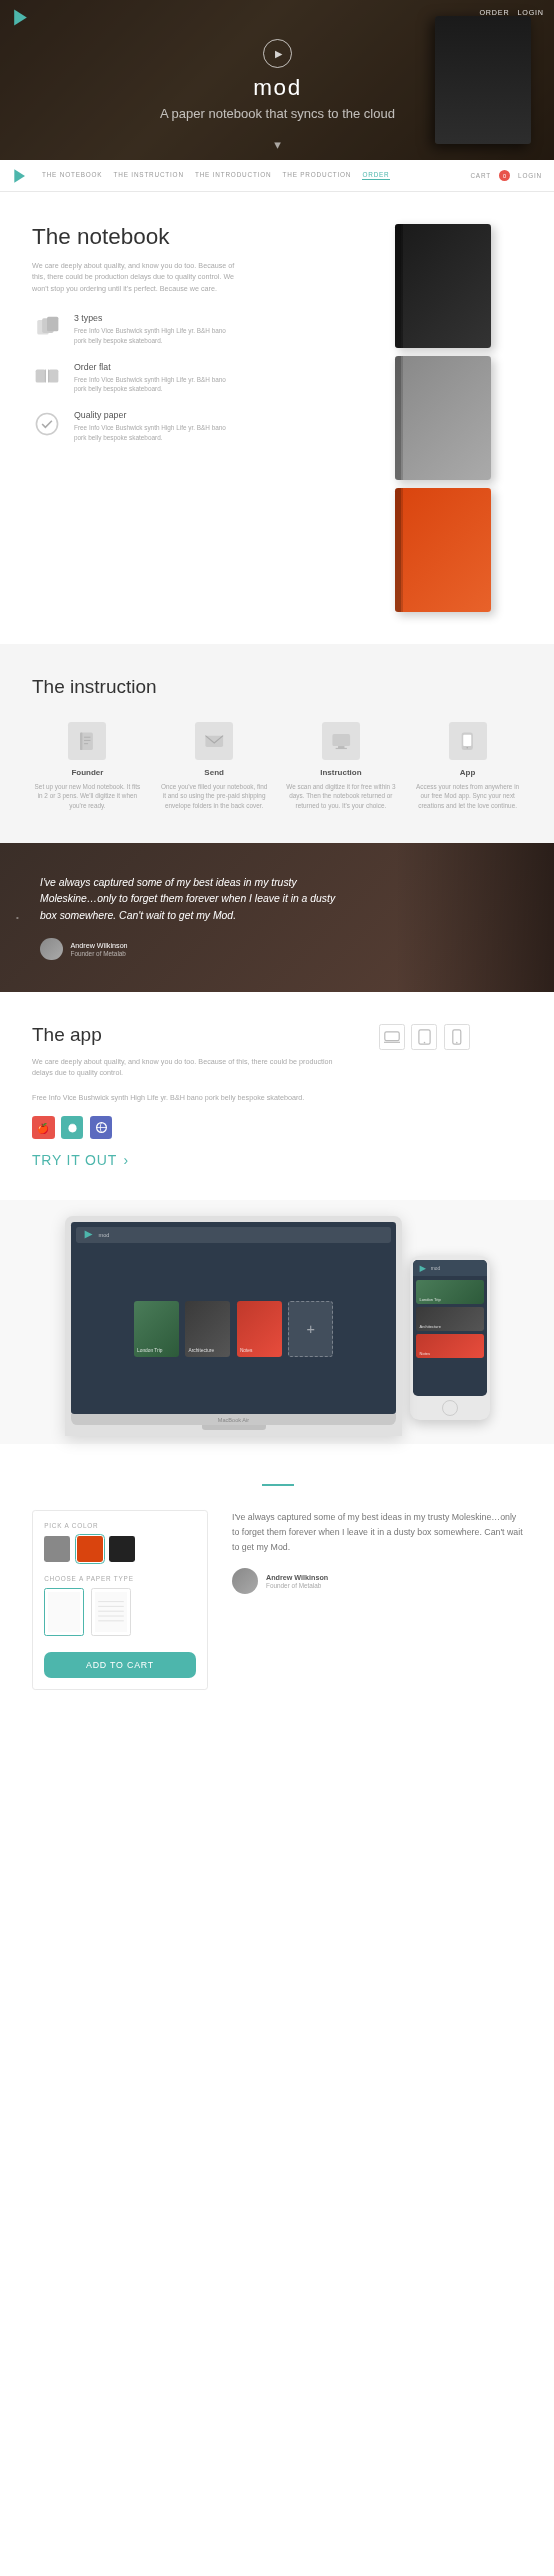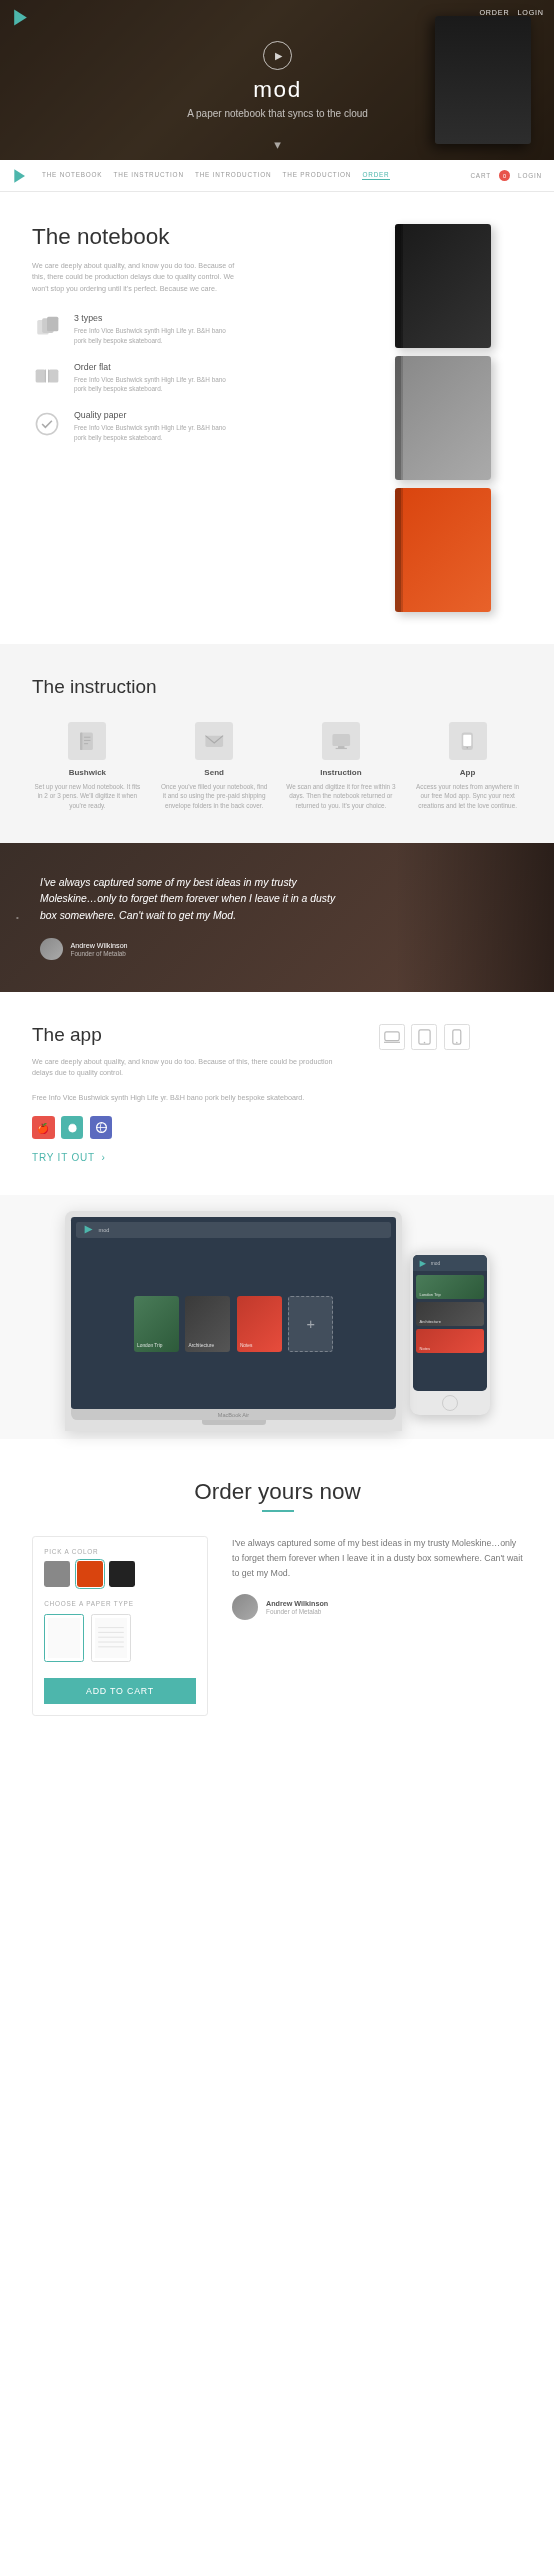--- a/index.html
+++ b/index.html
@@ -35,21 +35,21 @@
       margin-bottom: 6.4px;
       cursor: pointer;
     }
     .hero-play::after {
       content: '▶';
       font-size: 9.6px;
       margin-left: 2.4px;
       color: rgba(255,255,255,0.8);
     }
     .hero-title { font-size: 22.5px; font-weight: 300; letter-spacing: 1.6px; }
-    .hero-sub { font-size: 10px; color: rgba(255,255,255,0.7); margin-top: 5px; }
+    .hero-sub { font-size: 13px; color: rgba(255,255,255,0.7); margin-top: 5px; }
     .hero-logo-top {
       position: absolute; top: 8px; left: 11.2px; z-index: 3;
       width: 19px; height: 19px;
     }
     .hero-logo-top svg { width: 19px; height: 19px; }
     .hero-nav-top {
       position: absolute; top: 8px; right: 11.2px; z-index: 3;
       display: flex; gap: 8px;
     }
     .hero-nav-top a {
@@ -206,21 +206,21 @@
       font-size: 11.2px;
     }
     .app-platform-icon.ios { background: #e8534a; color: #fff; }
     .app-platform-icon.android { background: #4db6ac; color: #fff; }
     .app-platform-icon.web { background: #5b6abf; color: #fff; }
     .try-it-out {
       display: flex; align-items: center; gap: 6.4px;
       border: none; background: none; cursor: pointer;
       padding: 0;
     }
-    .try-it-out span { font-size: 10px; color: #4db6ac; letter-spacing: 0.8px; text-transform: uppercase; }
+    .try-it-out span { font-size: 14px; color: #4db6ac; letter-spacing: 0.8px; text-transform: uppercase; }
     .try-arrow { font-size: 13px; color: #4db6ac; }
 
     .device-icons { display: flex; gap: 6.4px; flex-wrap: wrap; margin-bottom: 9.6px; }
     .device-icon {
       width: 26px; height: 26px;
       border: 0.8px solid #ddd; border-radius: 2.4px;
       display: flex; align-items: center; justify-content: center;
       font-size: 13px; color: #aaa;
     }
 
@@ -355,21 +355,21 @@
     .paper-swatch.selected { border-color: #4db6ac; }
     .add-to-cart-btn {
       width: 100%;
       background: #4db6ac;
       color: #fff;
       border: none;
       padding: 8px;
       font-size: 8.8px;
       letter-spacing: 0.8px;
       text-transform: uppercase;
-      border-radius: 0;
+      border-radius: 7px;
       cursor: pointer;
     }
     .order-quote { font-size: 8.8px; color: #777; line-height: 1.7; }
     .order-author { display: flex; align-items: center; gap: 8px; margin-top: 13px; }
     .order-avatar { width: 26px; height: 26px; border-radius: 50%; background: linear-gradient(135deg, #888, #aaa); }
     .order-author-info h5 { font-size: 7.2px; color: #555; }
     .order-author-info p { font-size: 6.4px; color: #aaa; }
   </style>
 </head>
 <body>
@@ -485,21 +485,21 @@
     <div class="step">
       <div class="step-icon">
         <svg viewBox="0 0 28 28" fill="none">
           <rect x="5" y="3" width="16" height="22" rx="2" fill="#ccc"></rect>
           <rect x="5" y="3" width="3" height="22" rx="1" fill="#bbb"></rect>
           <line x1="10" y1="9" x2="18" y2="9" stroke="#aaa" stroke-width="1"></line>
           <line x1="10" y1="13" x2="18" y2="13" stroke="#aaa" stroke-width="1"></line>
           <line x1="10" y1="17" x2="15" y2="17" stroke="#aaa" stroke-width="1"></line>
         </svg>
       </div>
-      <h4>Bushwick</h4>
+      <h4>Founder</h4>
       <p>Set up your new Mod notebook. It fits in 2 or 3 pens. We'll digitize it when you're ready.</p>
     </div>
 
     <div class="step">
       <div class="step-icon">
         <svg viewBox="0 0 28 28" fill="none">
           <rect x="3" y="7" width="22" height="14" rx="2" fill="#ccc"></rect>
           <polyline points="3,7 14,16 25,7" stroke="#aaa" stroke-width="1.5" fill="none"></polyline>
         </svg>
       </div>
@@ -648,21 +648,20 @@
         <div class="phone-nb-card pnc-green">London Trip</div>
         <div class="phone-nb-card pnc-dark">Architecture</div>
         <div class="phone-nb-card pnc-red">Notes</div>
       </div>
     </div>
     <div class="phone-home-btn"></div>
   </div>
 </section>
 
 <section class="order-section">
-  <h2 class="order-title">Order yours now</h2>
   <div class="order-underline"></div>
 
   <div class="order-form-area">
     <div class="order-form-left">
 
       <div style="border:0.8px solid #e8e8e8;border-radius:3.2px;padding:11.2px;margin-bottom:9.6px;">
         <span class="form-group-label">Pick a color</span>
         <div class="color-options">
           <div class="color-swatch cs-gray"></div>
           <div class="color-swatch cs-orange selected"></div>

